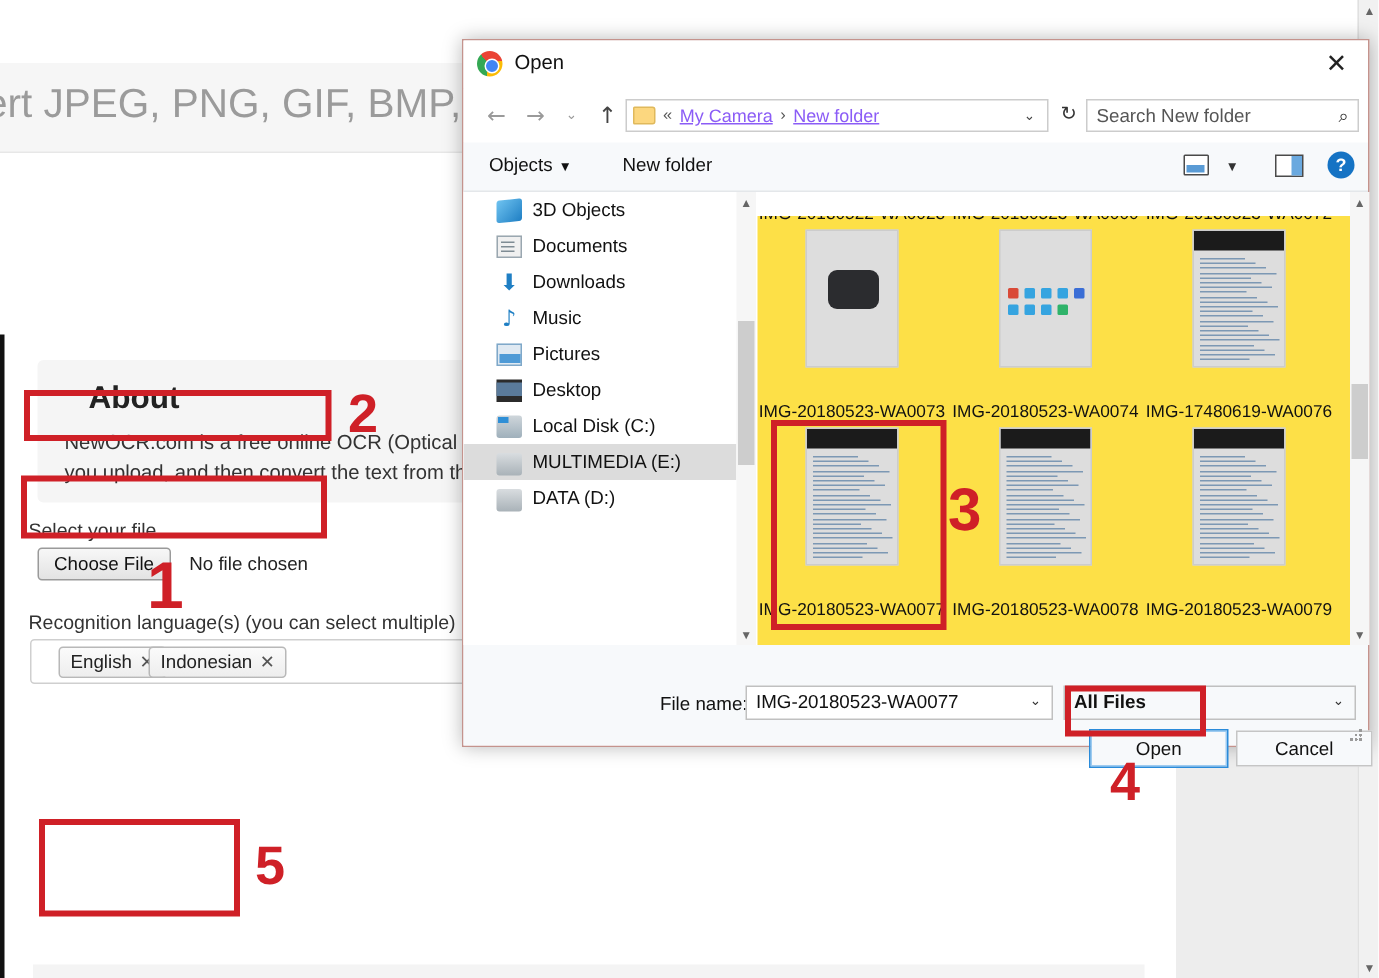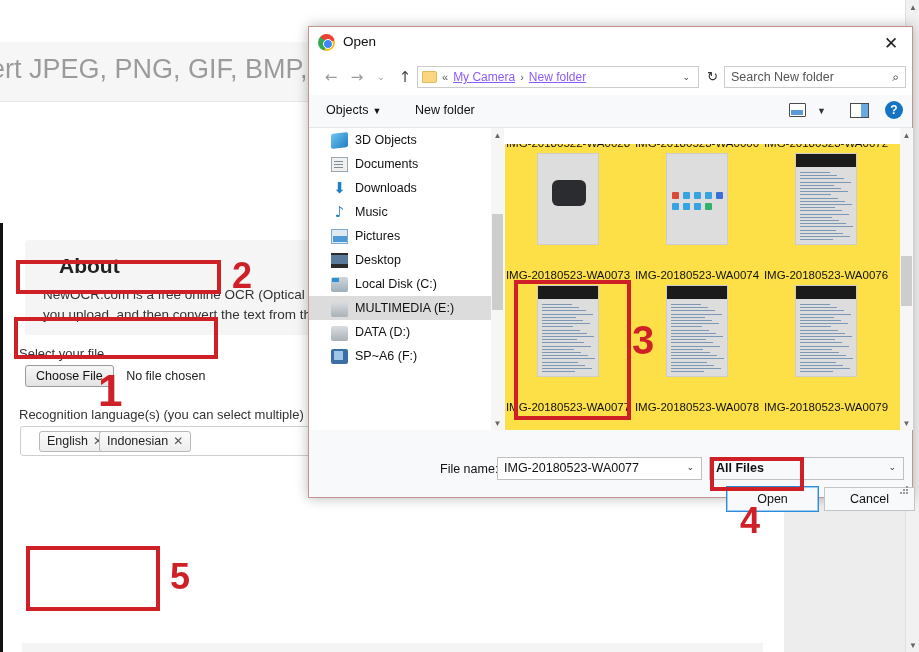--- a/index.html
+++ b/index.html
@@ -450,24 +450,20 @@
             <span class="ni-ico ico-disk"></span>
             <span>Local Disk (C:)</span>
           </div>
           <div class="nav-item sel">
             <span class="ni-ico ico-drive"></span>
             <span>MULTIMEDIA (E:)</span>
           </div>
           <div class="nav-item">
             <span class="ni-ico ico-drive"></span>
             <span>DATA (D:)</span>
-          </div>
-          <div class="nav-item">
-            <span class="ni-ico ico-phone"></span>
-            <span>SP~A6 (F:)</span>
           </div>
         </div>
 
       <div class="nav-scroll">
         <div class="ns-arrow" style="top:0">▲</div>
         <div class="ns-thumb"></div>
         <div class="ns-arrow" style="bottom:0">▼</div>
       </div>
 
       <div class="file-pane">
@@ -568,21 +564,21 @@
                 <i class="ln" style="top: 66px; width: 39px;"></i>
                 <i class="ln" style="top: 69.2px; width: 46px;"></i>
                 <i class="ln" style="top: 72.4px; width: 53px;"></i>
                 <i class="ln" style="top: 75.6px; width: 36px;"></i>
                 <i class="ln" style="top: 78.8px; width: 43px;"></i>
                 <i class="ln" style="top: 82px; width: 50px;"></i>
                 <i class="ln" style="top: 85.2px; width: 33px;"></i>
               </div>
             </div>
             <div class="fcell" style="left: 258px; top: 132px;">
-              <div class="fname" style="position: relative;">IMG-20180523-WA0076</div>
+              <div class="fname" style="position: relative;">IMG-17480619-WA0076</div>
               <div class="thumb t-list" style="position: relative; margin-top: 3px;">
                 <i class="hdr"></i>
                 <i class="ln" style="top: 18px; width: 30px;"></i>
                 <i class="ln" style="top: 21.2px; width: 37px;"></i>
                 <i class="ln" style="top: 24.4px; width: 44px;"></i>
                 <i class="ln" style="top: 27.6px; width: 51px;"></i>
                 <i class="ln" style="top: 30.8px; width: 34px;"></i>
                 <i class="ln" style="top: 34px; width: 41px;"></i>
                 <i class="ln" style="top: 37.2px; width: 48px;"></i>
                 <i class="ln" style="top: 40.4px; width: 31px;"></i>

